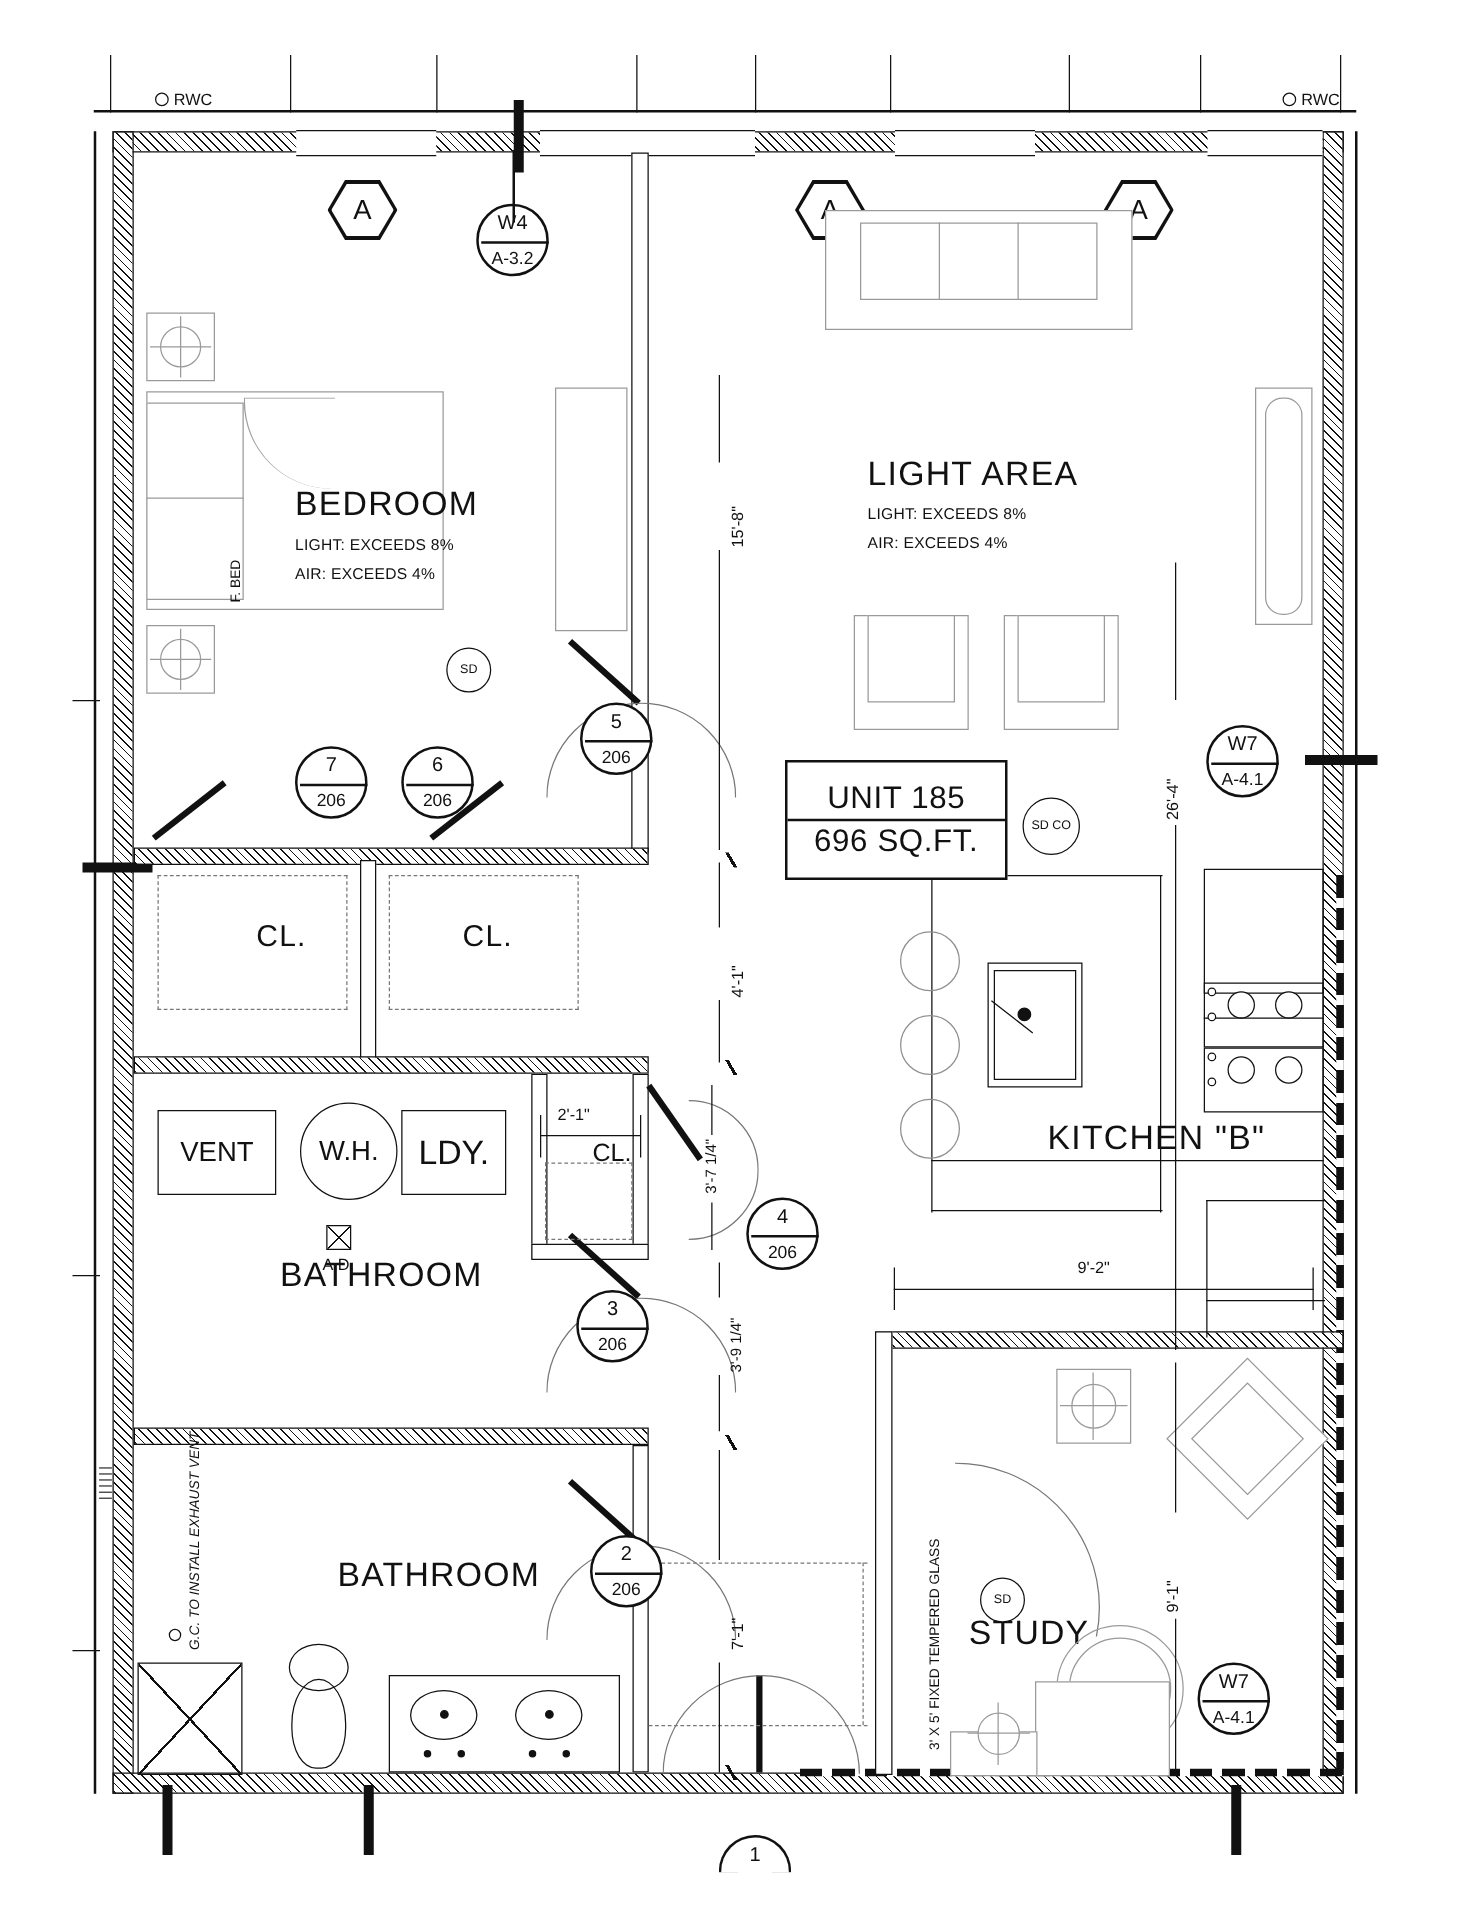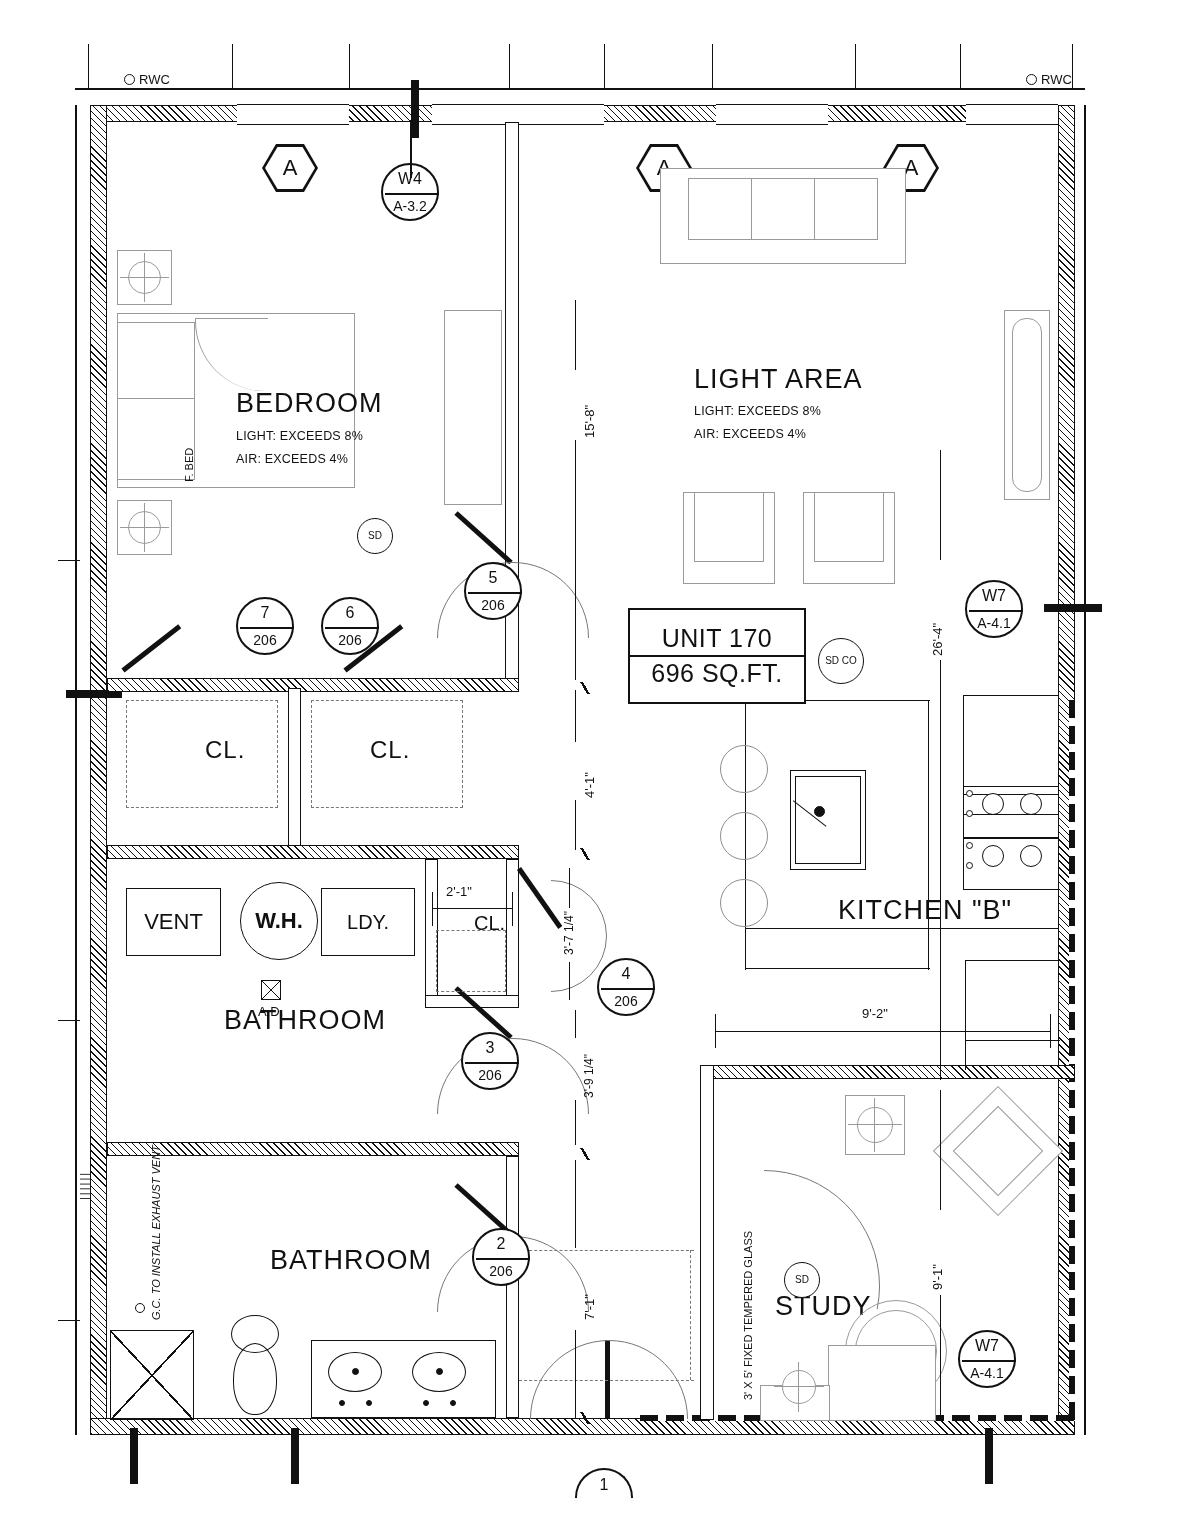--- a/index.html
+++ b/index.html
@@ -211,22 +211,22 @@
   <div class="circle" style="left:1020px;top:845px;width:22px;height:22px;"></div>
   <div class="blk-line" style="left:963px;top:814px;width:96px;height:1px;"></div>
   <div class="circle" style="left:966px;top:790px;width:7px;height:7px;"></div>
   <div class="circle" style="left:966px;top:810px;width:7px;height:7px;"></div>
   <div class="circle" style="left:966px;top:842px;width:7px;height:7px;"></div>
   <div class="circle" style="left:966px;top:862px;width:7px;height:7px;"></div>
 
   <div class="lbl room-name" style="left:838px;top:895px;">KITCHEN "B"</div>
 
   <div class="abs" style="left:126px;top:888px;width:95px;height:68px;border:1.4px solid #111;box-sizing:border-box;display:flex;align-items:center;justify-content:center;font-size:22px;">VENT</div>
-  <div class="circle" style="left:240px;top:882px;width:78px;height:78px;display:flex;align-items:center;justify-content:center;font-size:22px;font-weight:bold;">W.H.</div>
-  <div class="abs" style="left:321px;top:888px;width:94px;height:68px;border:1.4px solid #111;box-sizing:border-box;display:flex;align-items:center;justify-content:center;font-size:20px;">LDY.</div>
+  <div class="circle" style="left:240px;top:882px;width:78px;height:78px;display:flex;align-items:center;justify-content:center;font-size:22px;">W.H.</div>
+  <div class="abs" style="left:321px;top:888px;width:84px;height:68px;border:1.4px solid #111;box-sizing:border-box;display:flex;align-items:center;justify-content:center;font-size:27px;">LDY.</div>
   <div class="abs" style="left:261px;top:980px;width:20px;height:20px;border:1.4px solid #111;box-sizing:border-box;
       background:linear-gradient(to top right,transparent 48%,#111 48%,#111 52%,transparent 52%),
                  linear-gradient(to top left,transparent 48%,#111 48%,#111 52%,transparent 52%);"></div>
   <div class="lbl small" style="left:258px;top:1004px;">A.D.</div>
   <div class="lbl room-name" style="left:224px;top:1005px;">BATHROOM</div>
 
   <div class="dash-box" style="left:126px;top:700px;width:152px;height:108px;"></div>
   <div class="dash-box" style="left:311px;top:700px;width:152px;height:108px;"></div>
   <div class="lbl room-name" style="left:205px;top:736px;font-size:24px;">CL.</div>
   <div class="lbl room-name" style="left:370px;top:736px;font-size:24px;">CL.</div>
@@ -268,21 +268,21 @@
 
   <div class="arc" style="left:845px;top:1300px;width:100px;height:100px;border:1.5px solid #9a9a9a;border-radius:50%;"></div>
   <div class="arc" style="left:855px;top:1310px;width:80px;height:80px;border:1.5px solid #9a9a9a;border-radius:50%;"></div>
   <div class="gray-box" style="left:828px;top:1345px;width:108px;height:76px;"></div>
   <div class="gray-box" style="left:760px;top:1385px;width:70px;height:36px;"></div>
   <div class="circle" style="left:782px;top:1370px;width:34px;height:34px;border-color:#9a9a9a;"></div>
   <div class="gray-line" style="left:774px;top:1386px;width:50px;height:1.4px;"></div>
   <div class="gray-line" style="left:798px;top:1362px;width:1.4px;height:50px;"></div>
 
   <div class="unitbox" style="left:628px;top:608px;width:178px;height:96px;">
-    <div>UNIT 170</div>
+    <div>UNIT 185</div>
     <div class="unitsep"></div>
     <div>696 SQ.FT.</div>
   </div>
 
   <div class="sd" style="left:357px;top:518px;width:34px;height:34px;">SD</div>
   <div class="sd" style="left:818px;top:638px;width:44px;height:44px;font-size:10px;flex-direction:column;">SD CO</div>
   <div class="sd" style="left:784px;top:1262px;width:34px;height:34px;">SD</div>
 
   <div class="bubble" style="left:381px;top:163px;">
     <div class="top">W4</div>

